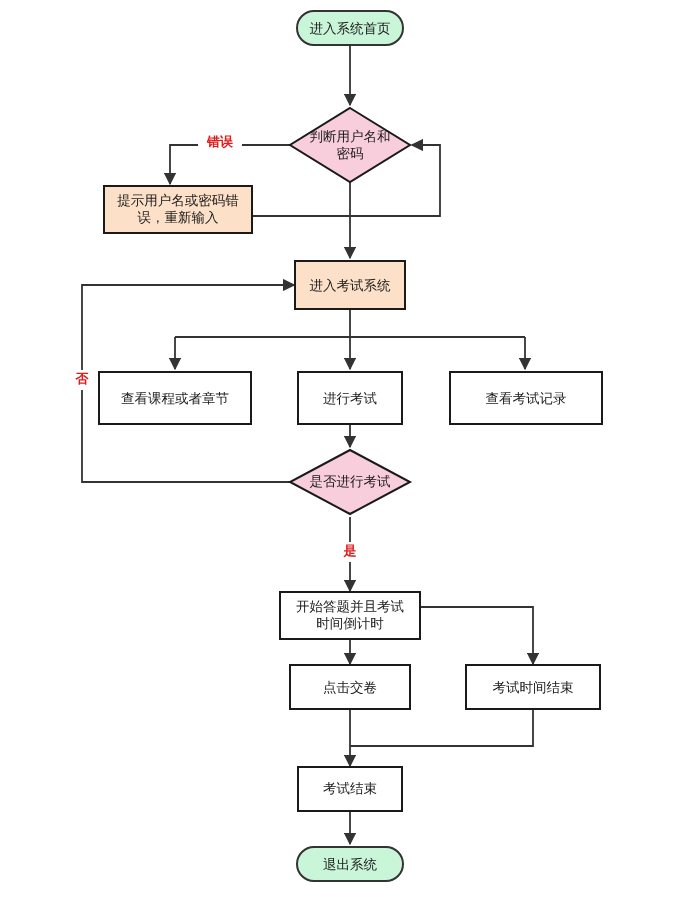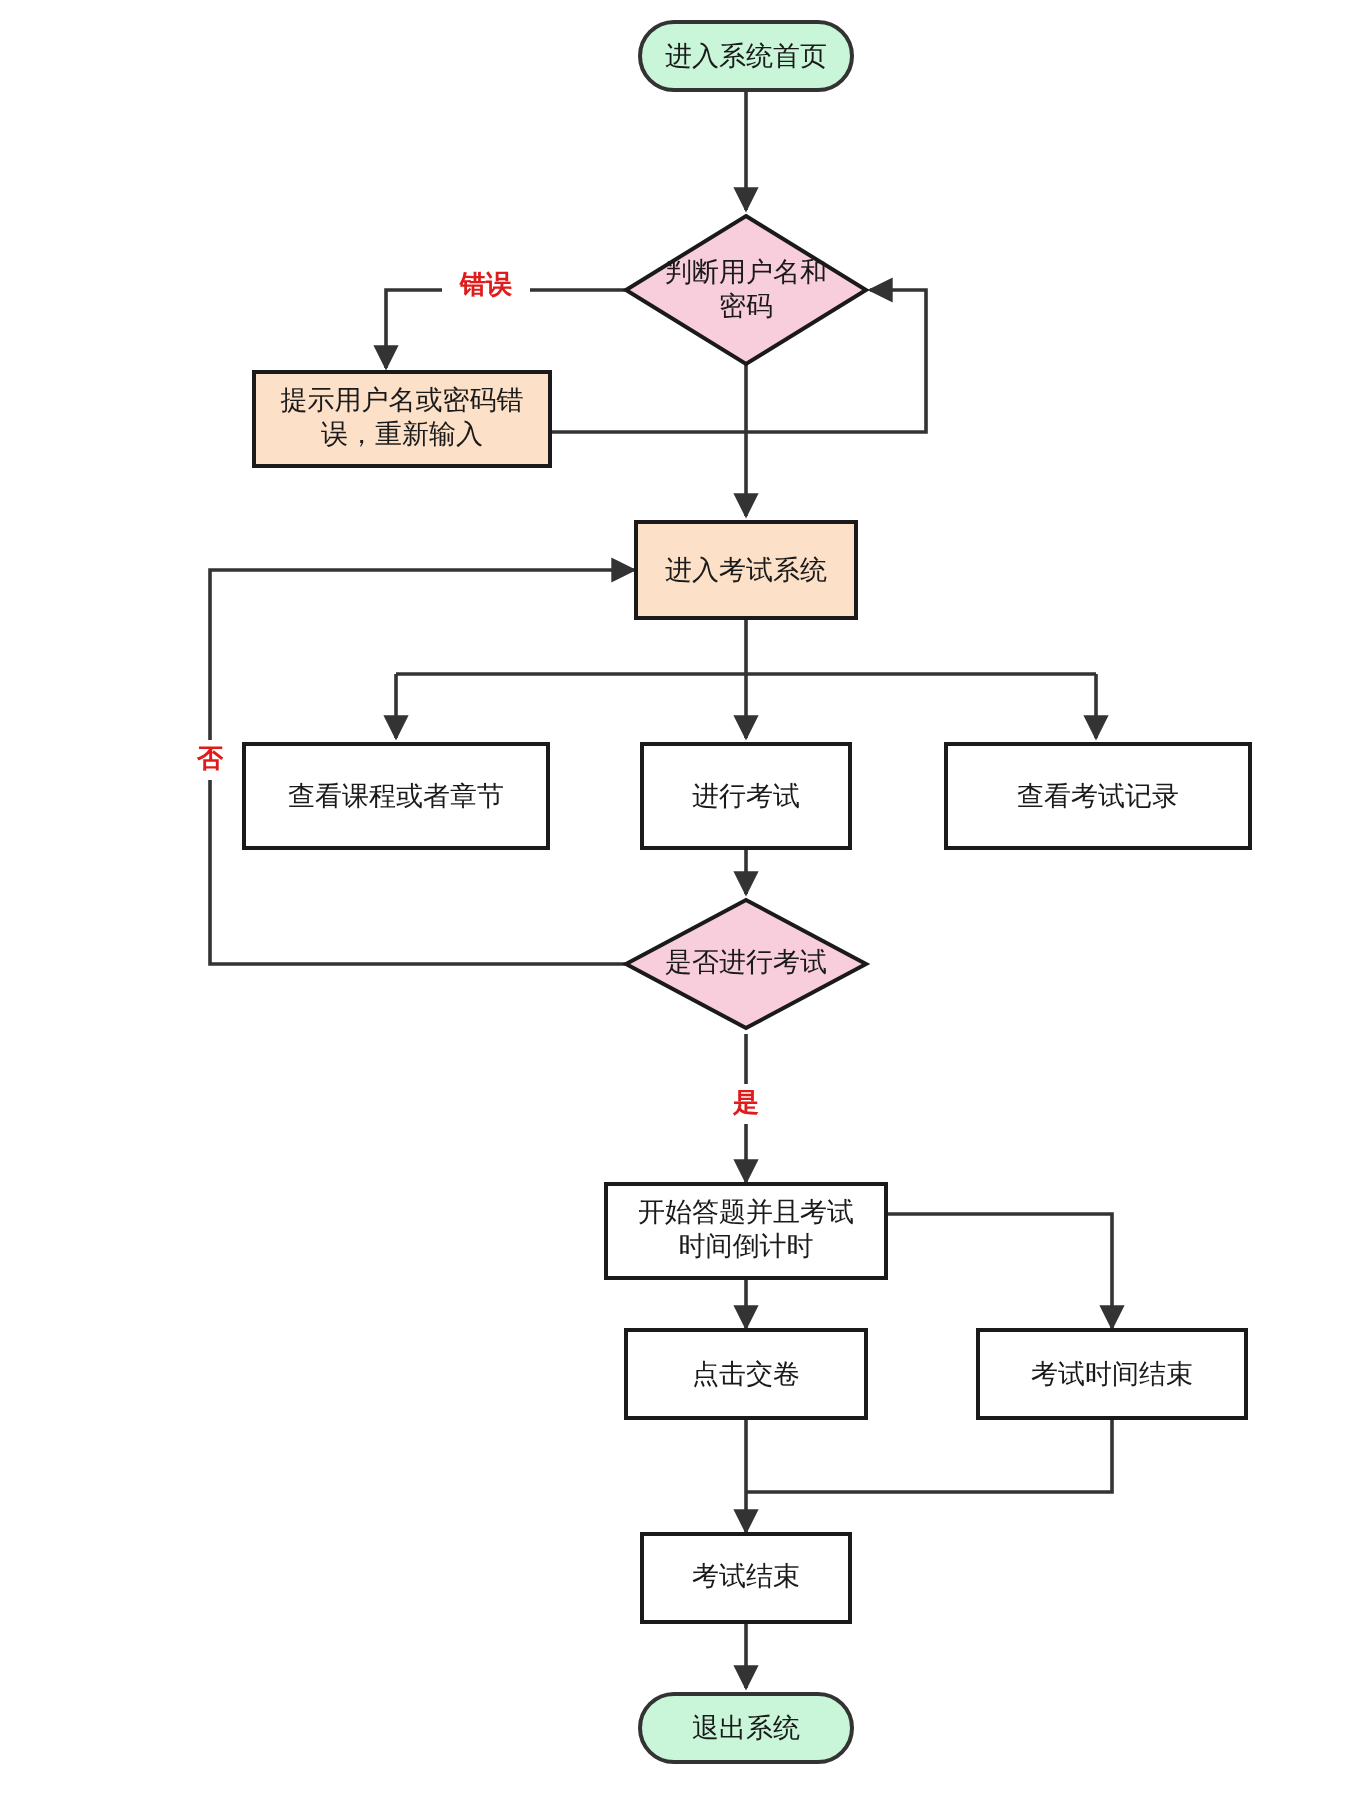--- a/index.html
+++ b/index.html
@@ -10,21 +10,20 @@
   body {
     width: 677px;
     height: 905px;
     font-family: "Liberation Sans", "DejaVu Sans", sans-serif;
     overflow: hidden;
   }
   #flowchart-root {
     position: relative;
     width: 610px;
     height: 905px;
-    margin-left: 23px;
   }
   svg#flow-svg {
     position: absolute;
     top: 0;
     left: 0;
     width: 677px;
     height: 905px;
   }
   .edge-line {
     fill: none;

